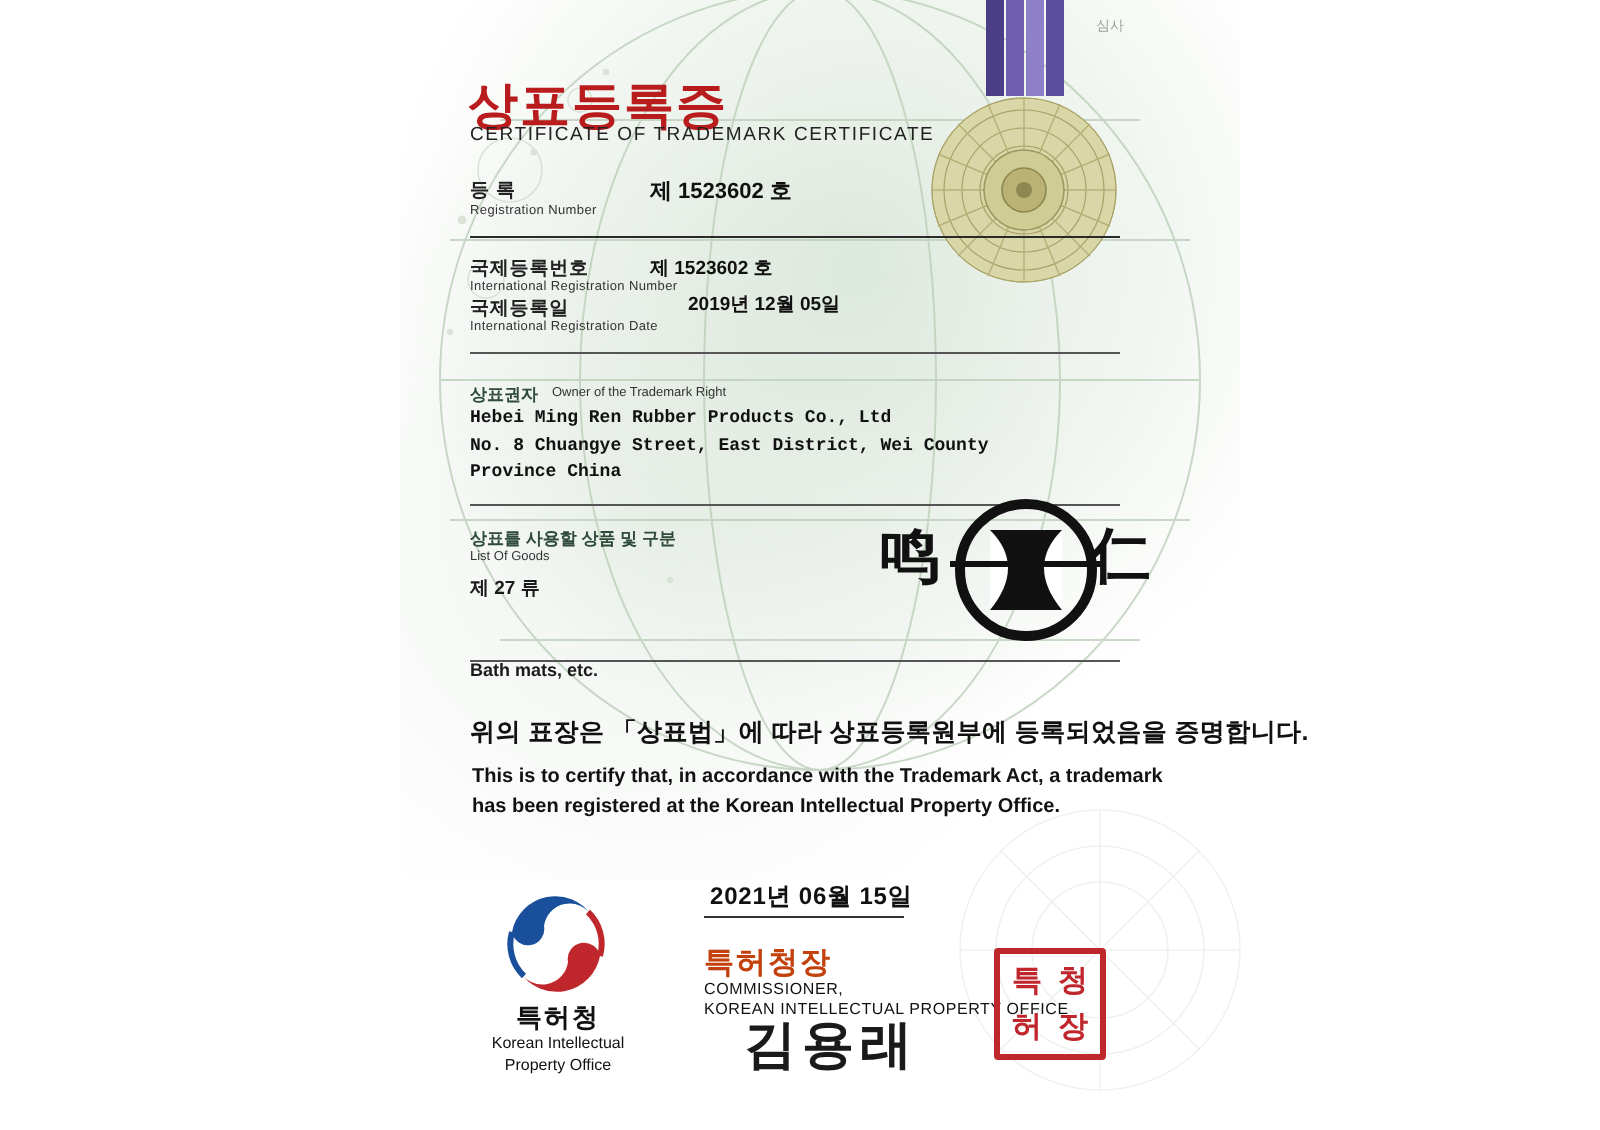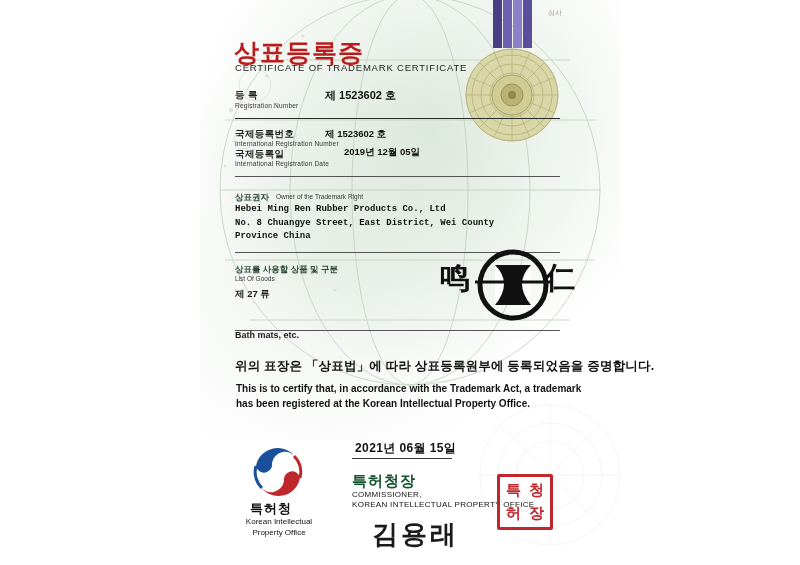--- a/index.html
+++ b/index.html
@@ -235,21 +235,21 @@
     top: 446px;
     width: 52px;
     height: 52px;
     pointer-events: none;
   }
   .kipo-ko {
     position: absolute;
     left: 250px;
     top: 500px;
     width: 58px;
-    text-align: left;
+    text-align: center;
     font-size: 13px;
     font-weight: bold;
     letter-spacing: 1px;
     color: #111;
   }
   .kipo-en {
     position: absolute;
     left: 236px;
     top: 516px;
     width: 86px;
@@ -259,42 +259,41 @@
     color: #111;
   }
 
   .commissioner-ko {
     position: absolute;
     left: 352px;
     top: 472px;
     font-size: 15px;
     font-weight: bold;
     letter-spacing: 1px;
-    color: #14532d;
+    color: #c2410c;
   }
   .commissioner-en {
     position: absolute;
     left: 352px;
     top: 490px;
     width: 190px;
     font-size: 8px;
     line-height: 10px;
     letter-spacing: 0.3px;
     color: #111;
   }
   .signature {
     position: absolute;
     left: 372px;
     top: 505px;
     font-size: 26px;
     font-weight: bold;
     letter-spacing: 3px;
     color: #1a1a1a;
     font-family: "DejaVu Serif", serif;
-    margin-top: 12px;
   }
 
   
   .seal {
     position: absolute;
     left: 497px;
     top: 474px;
     width: 56px;
     height: 56px;
     pointer-events: none;

